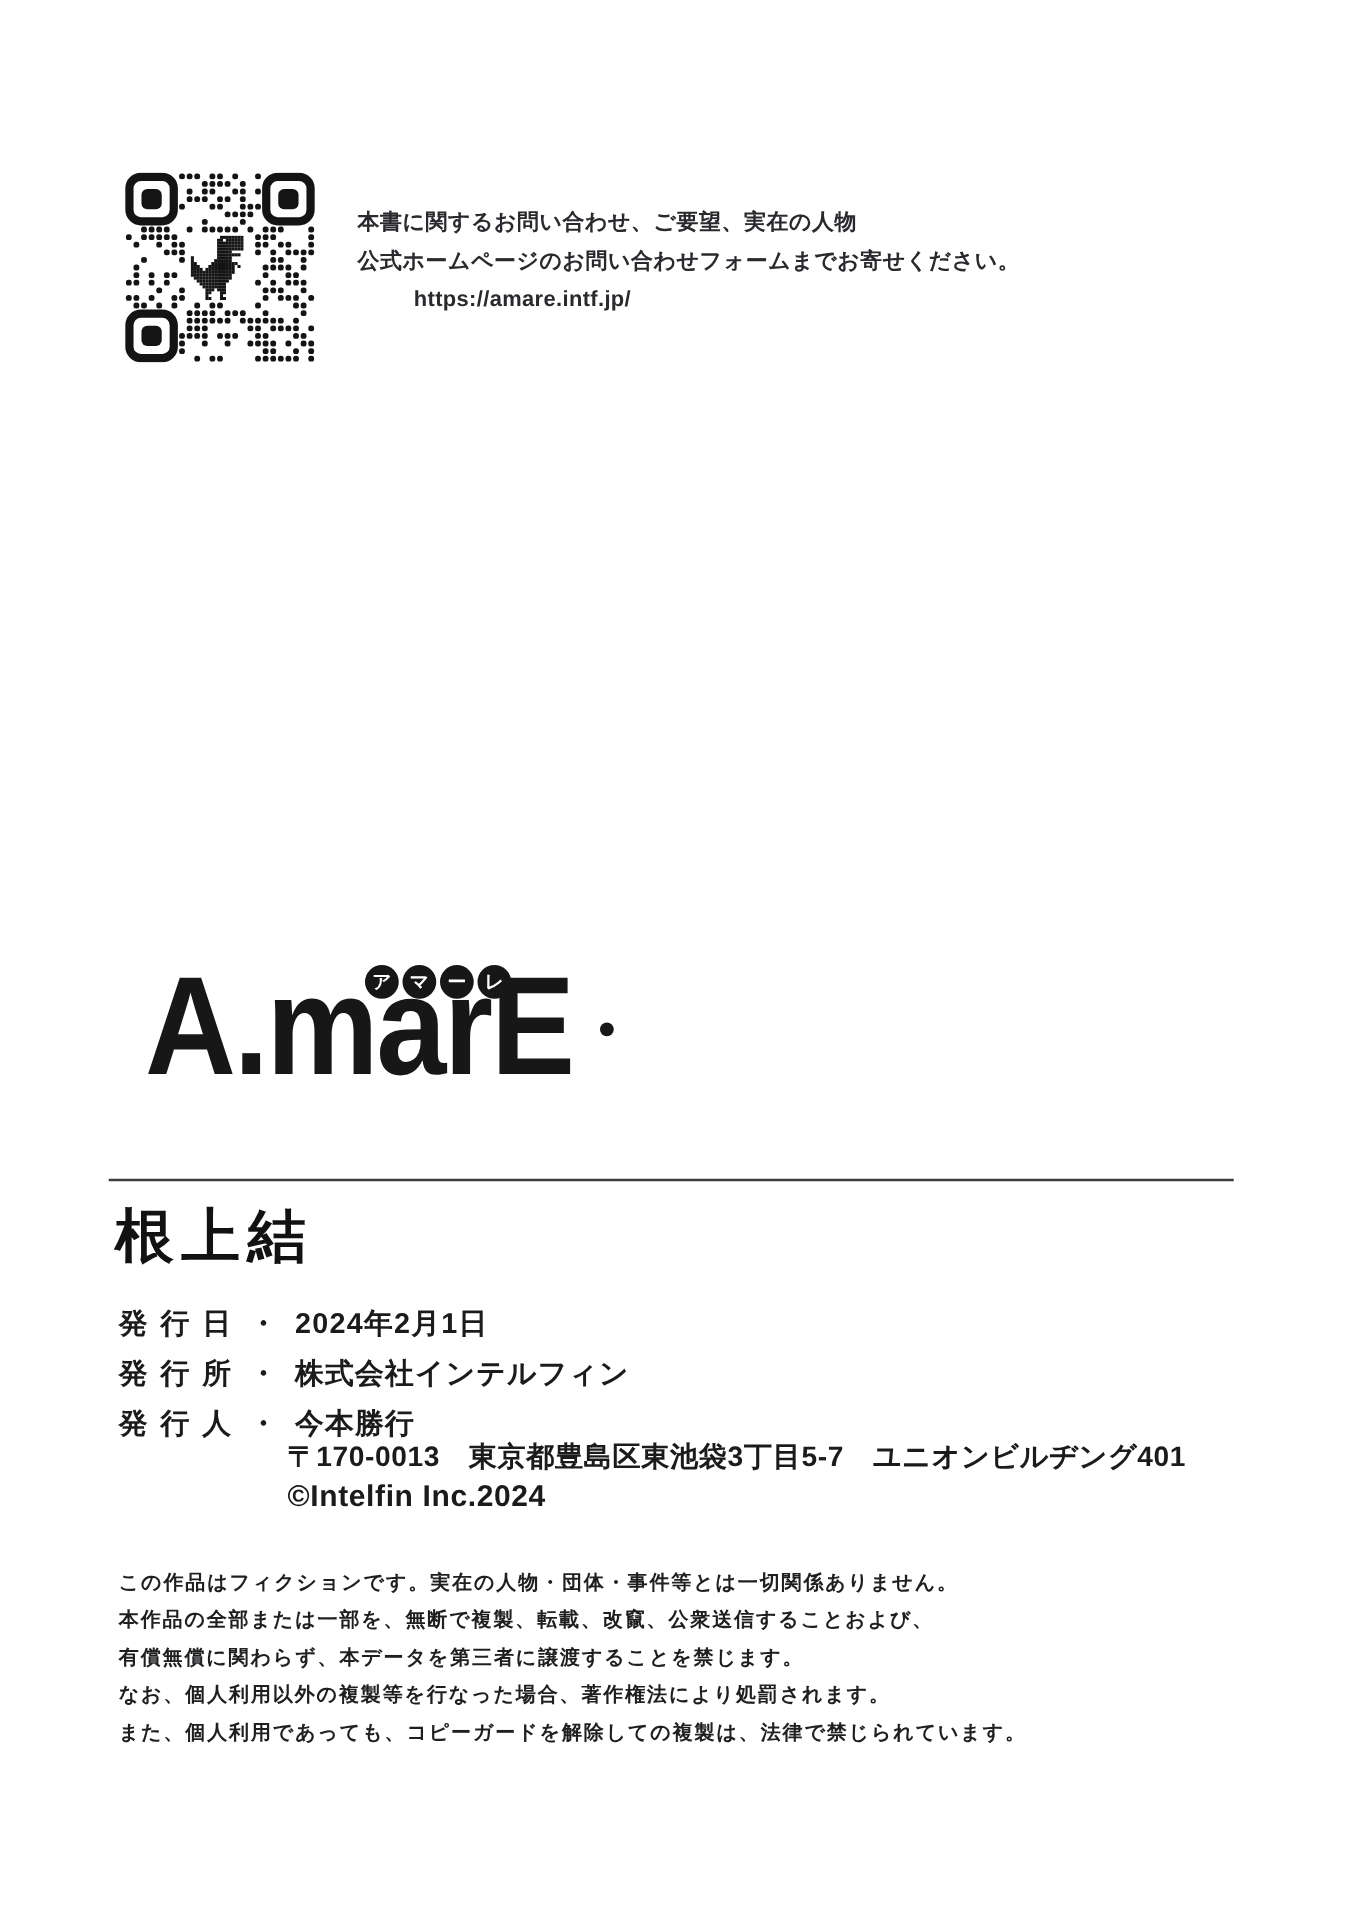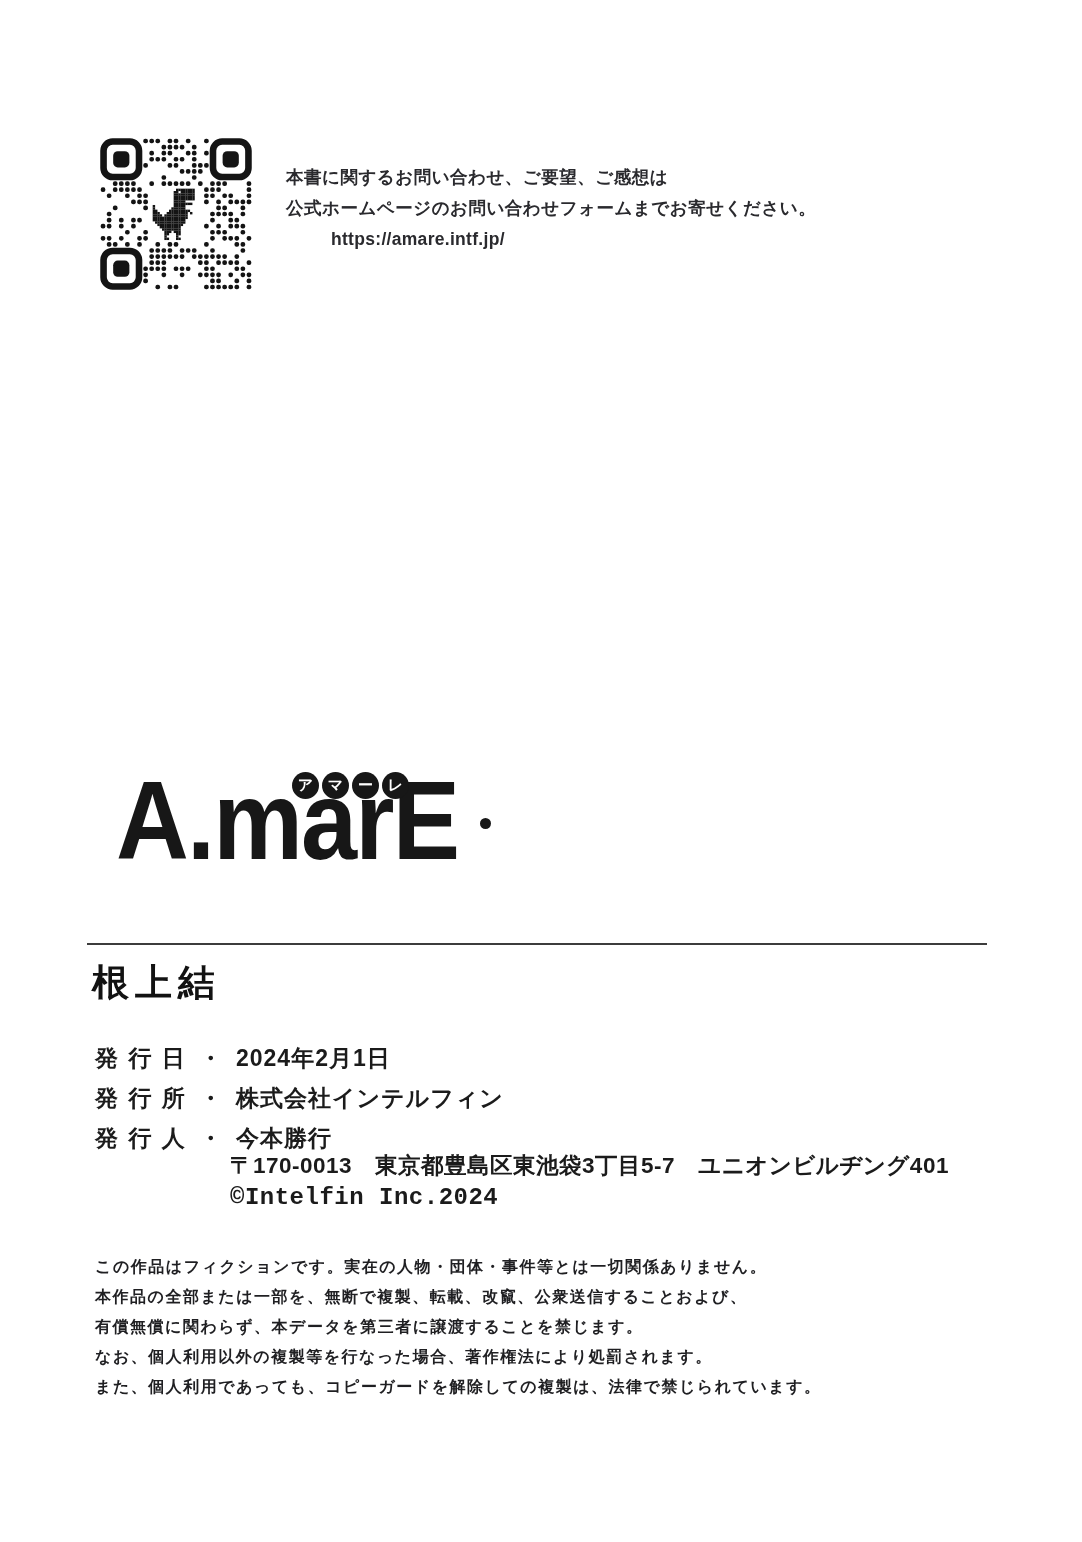--- a/index.html
+++ b/index.html
@@ -100,21 +100,21 @@
     left: 87px;
     top: 943px;
     width: 900px;
     height: 2px;
     background: #3c3c3c;
   }
   .author {
     position: absolute;
     left: 92px;
     top: 958px;
-    font-size: 37px;
+    font-size: 47px;
     font-weight: 800;
     letter-spacing: 6px;
     color: #121212;
   }
 
   
   .pub-rows {
     position: absolute;
     left: 95px;
     top: 1038px;
@@ -150,21 +150,20 @@
     white-space: pre;
   }
   .copyright {
     position: absolute;
     left: 230px;
     top: 1184px;
     font-size: 24px;
     font-weight: 700;
     letter-spacing: 0.5px;
     color: #1b1b1b;
-    font-family: Liberation Mono, monospace;
   }
 
   
   .disclaimer {
     position: absolute;
     left: 95px;
     top: 1252px;
     font-size: 16px;
     line-height: 30px;
     font-weight: 700;
@@ -583,21 +582,21 @@
           <rect x="75.0" y="96.0" width="2.4" height="2.4"></rect>
           <rect x="63.5" y="98.3" width="2.4" height="2.4"></rect>
           <rect x="65.8" y="98.3" width="2.4" height="2.4"></rect>
           <rect x="75.0" y="98.3" width="2.4" height="2.4"></rect>
           <rect x="77.3" y="98.3" width="2.4" height="2.4"></rect>
         </g>
       </svg>
   </div>
 
   <div class="contact">
-    <div>本書に関するお問い合わせ、ご要望、ご感想は</div>
+    <div>本書に関するお問い合わせ、ご要望、実在の人物</div>
     <div>公式ホームページのお問い合わせフォームまでお寄せください。</div>
     <div class="url">https://amare.intf.jp/</div>
   </div>
 
   <div class="logo">
     <div class="logo-text">A.marE</div>
     <div class="furigana">
       <span class="circle">ア</span>
       <span class="circle">マ</span>
       <span class="circle">ー</span>

